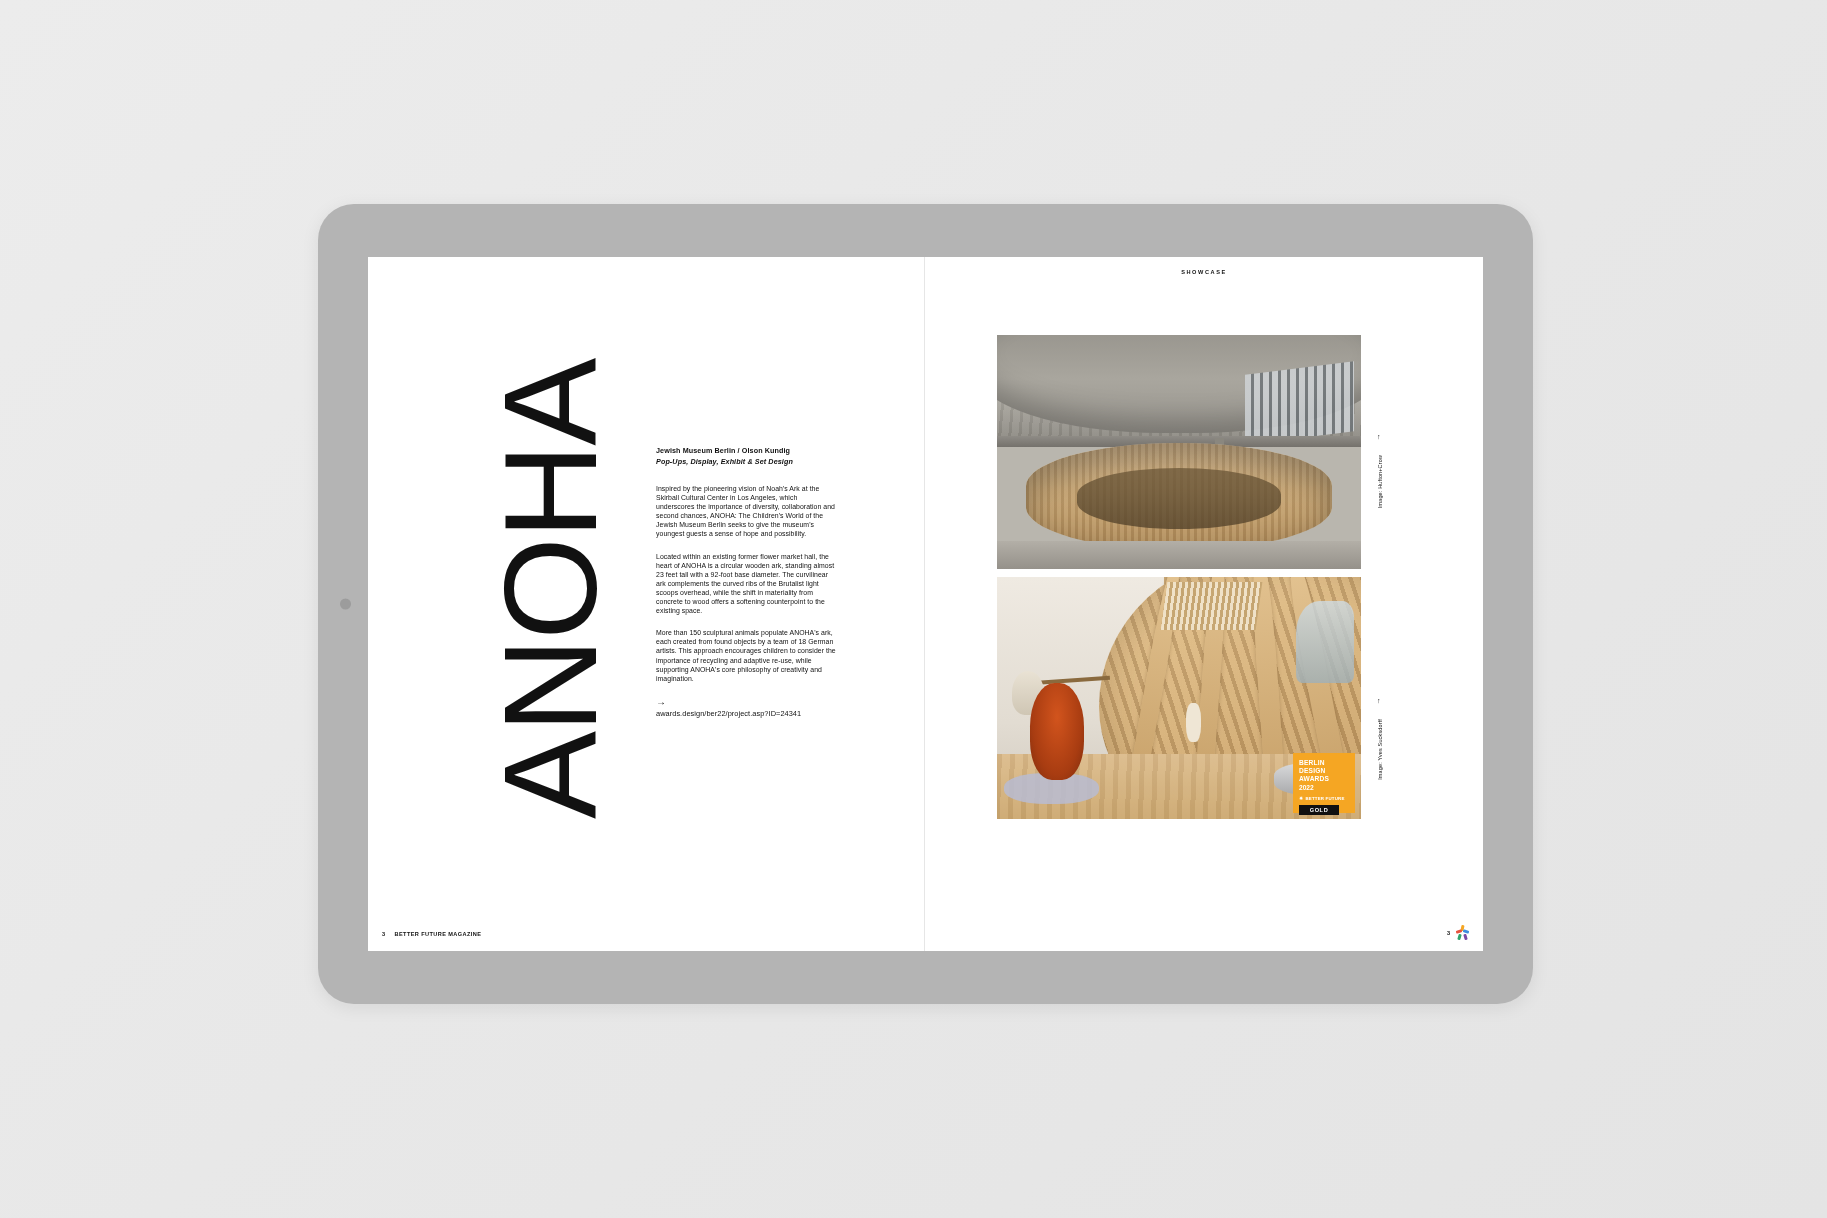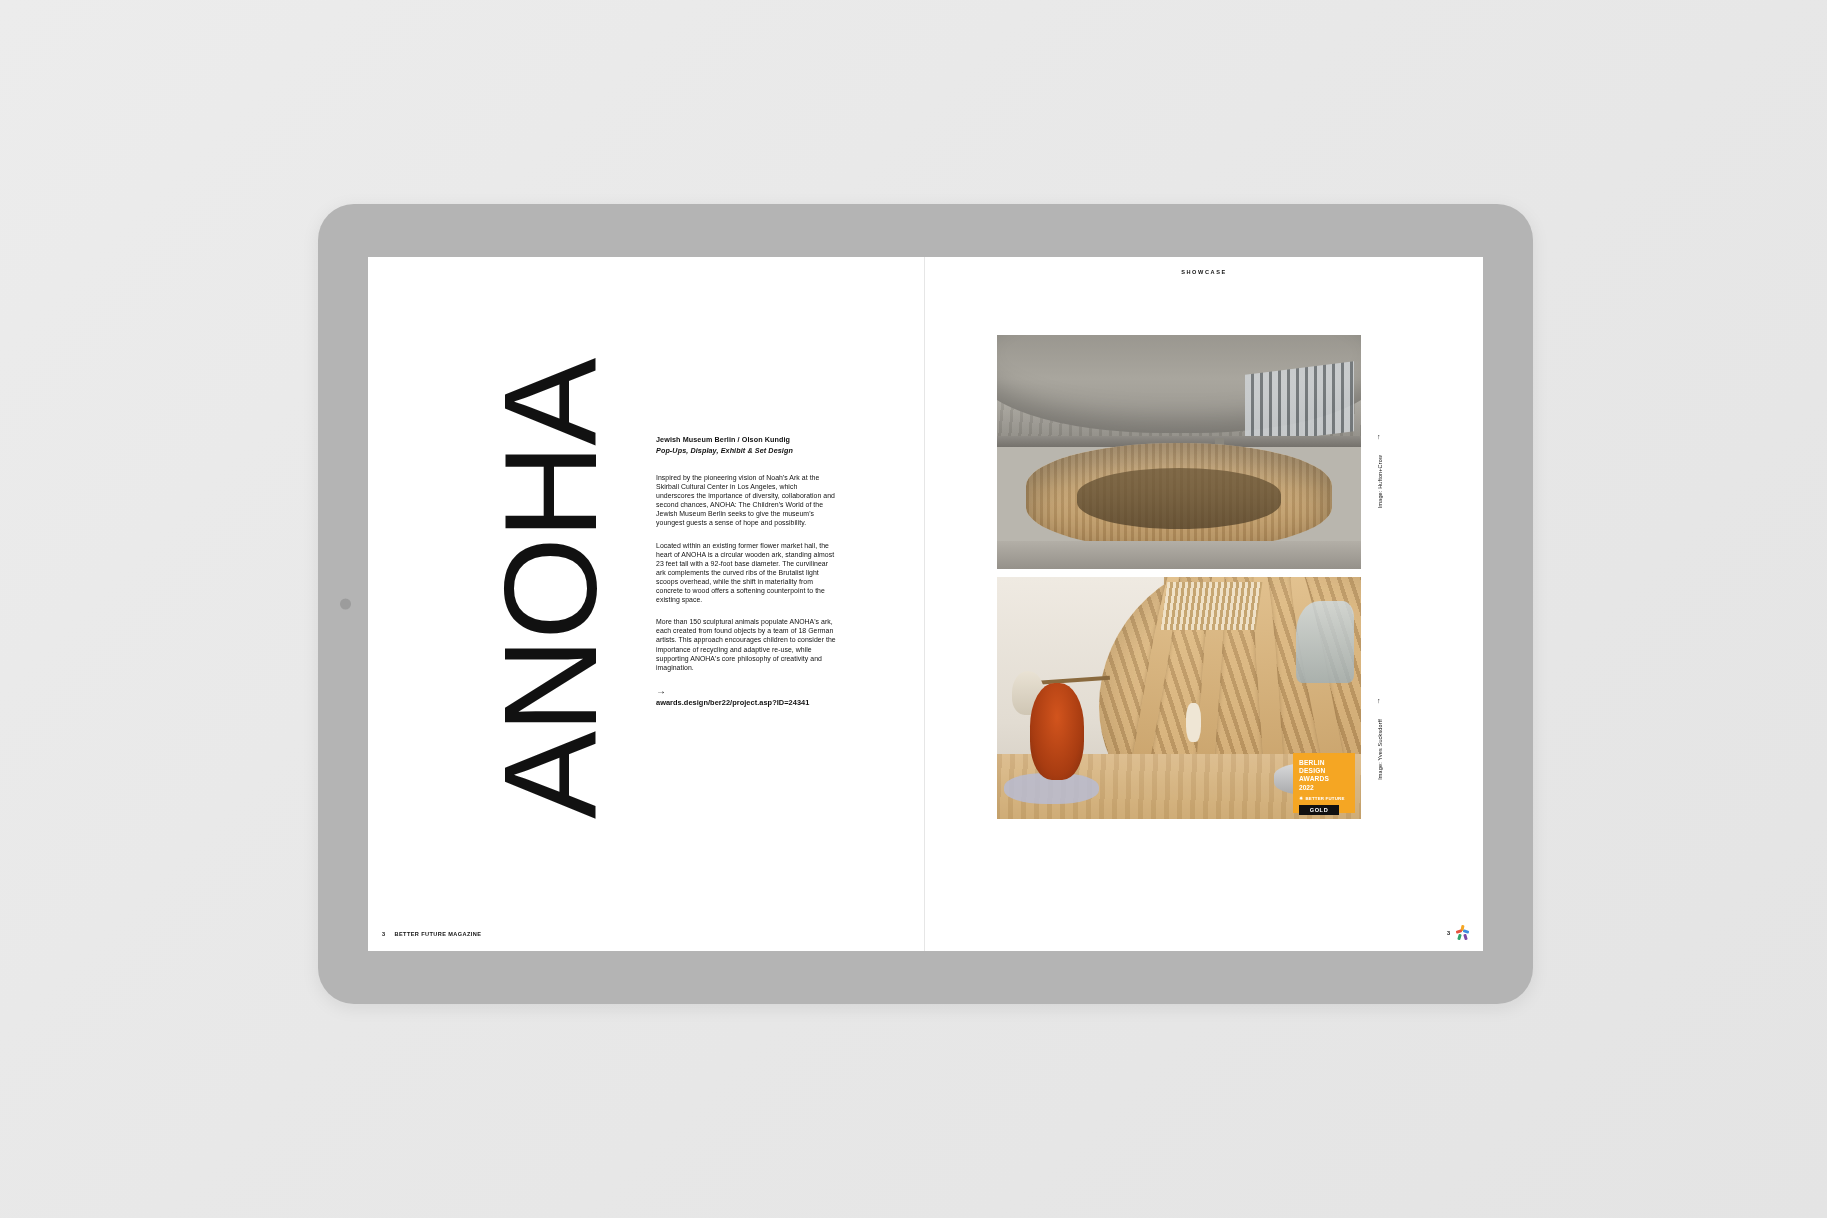--- a/index.html
+++ b/index.html
@@ -74,21 +74,21 @@
     letter-spacing: -2px;
     line-height: 130px;
     color: #111;
     white-space: nowrap;
   }
 
   
   .textcol {
     position: absolute;
     left: 288px;
-    top: 178px;
+    top: 189px;
     width: 180px;
     color: #111;
   }
   .credit-line {
     font-size: 7.2px;
     font-weight: bold;
     letter-spacing: 0.1px;
     line-height: 10px;
     margin-bottom: 1px;
   }
@@ -108,21 +108,21 @@
     text-align: left;
   }
 
   .arrow-glyph {
     font-size: 10px;
     line-height: 11px;
     margin-bottom: 2px;
   }
   .link-line {
     font-size: 7.4px;
-    font-weight: bold;
+    font-weight: normal;
     letter-spacing: 0.05px;
     color: #111;
     text-decoration: none;
     display: block;
   }
 
   
   .footer-left {
     position: absolute;
     left: 14px;

